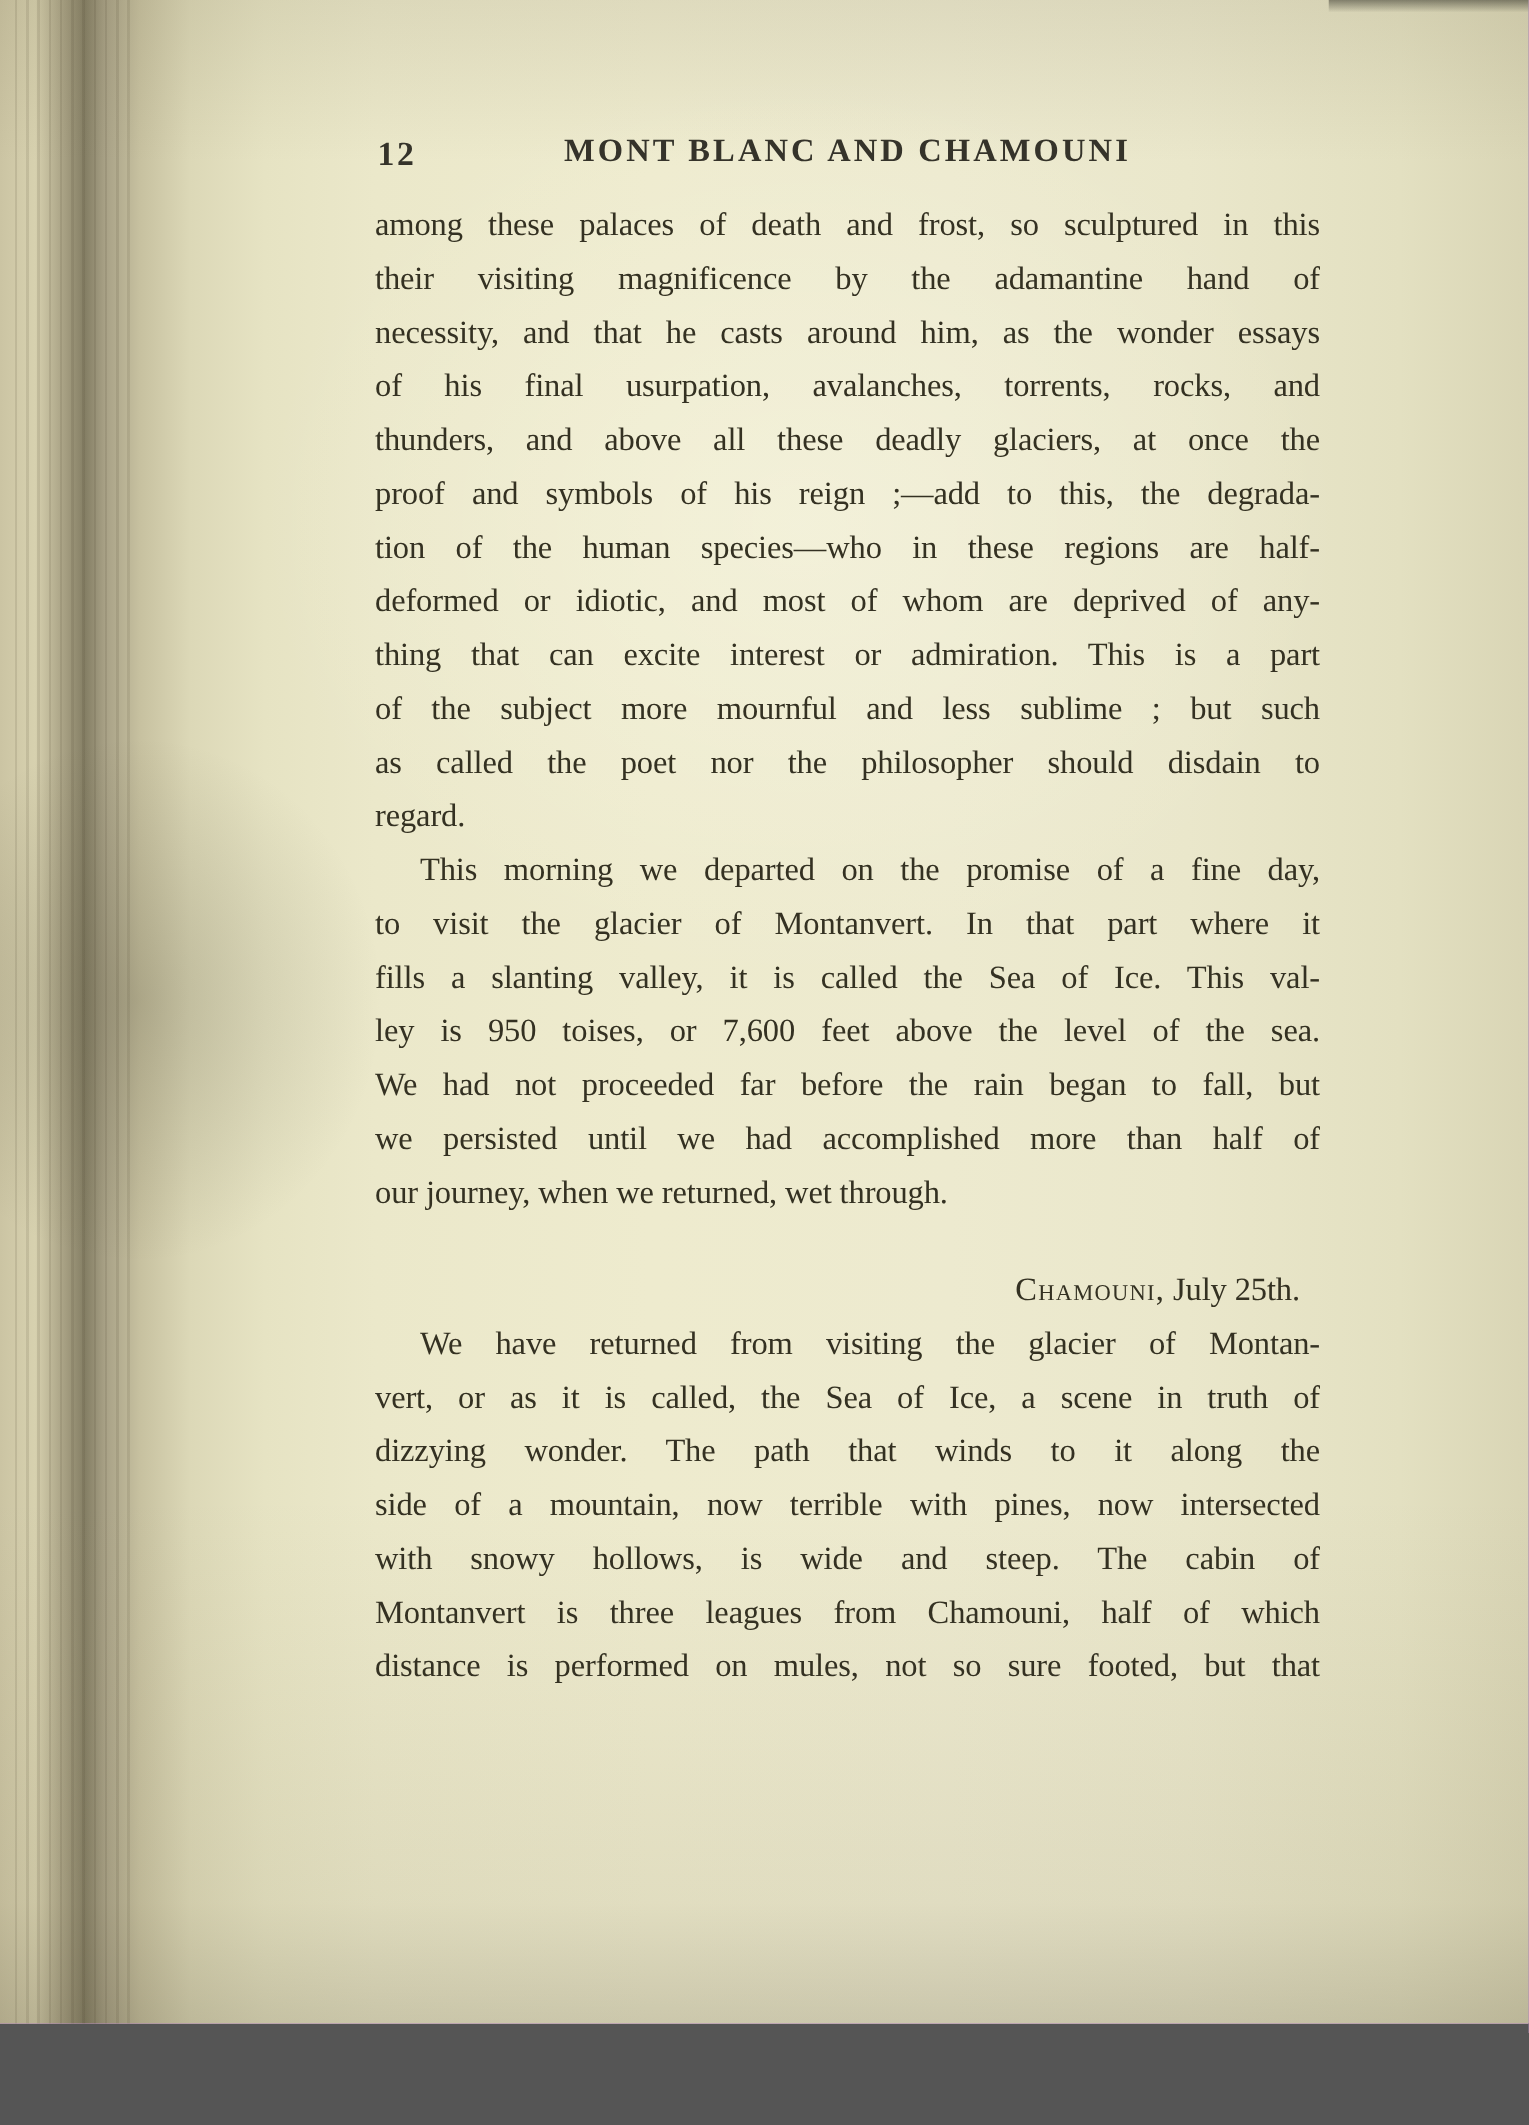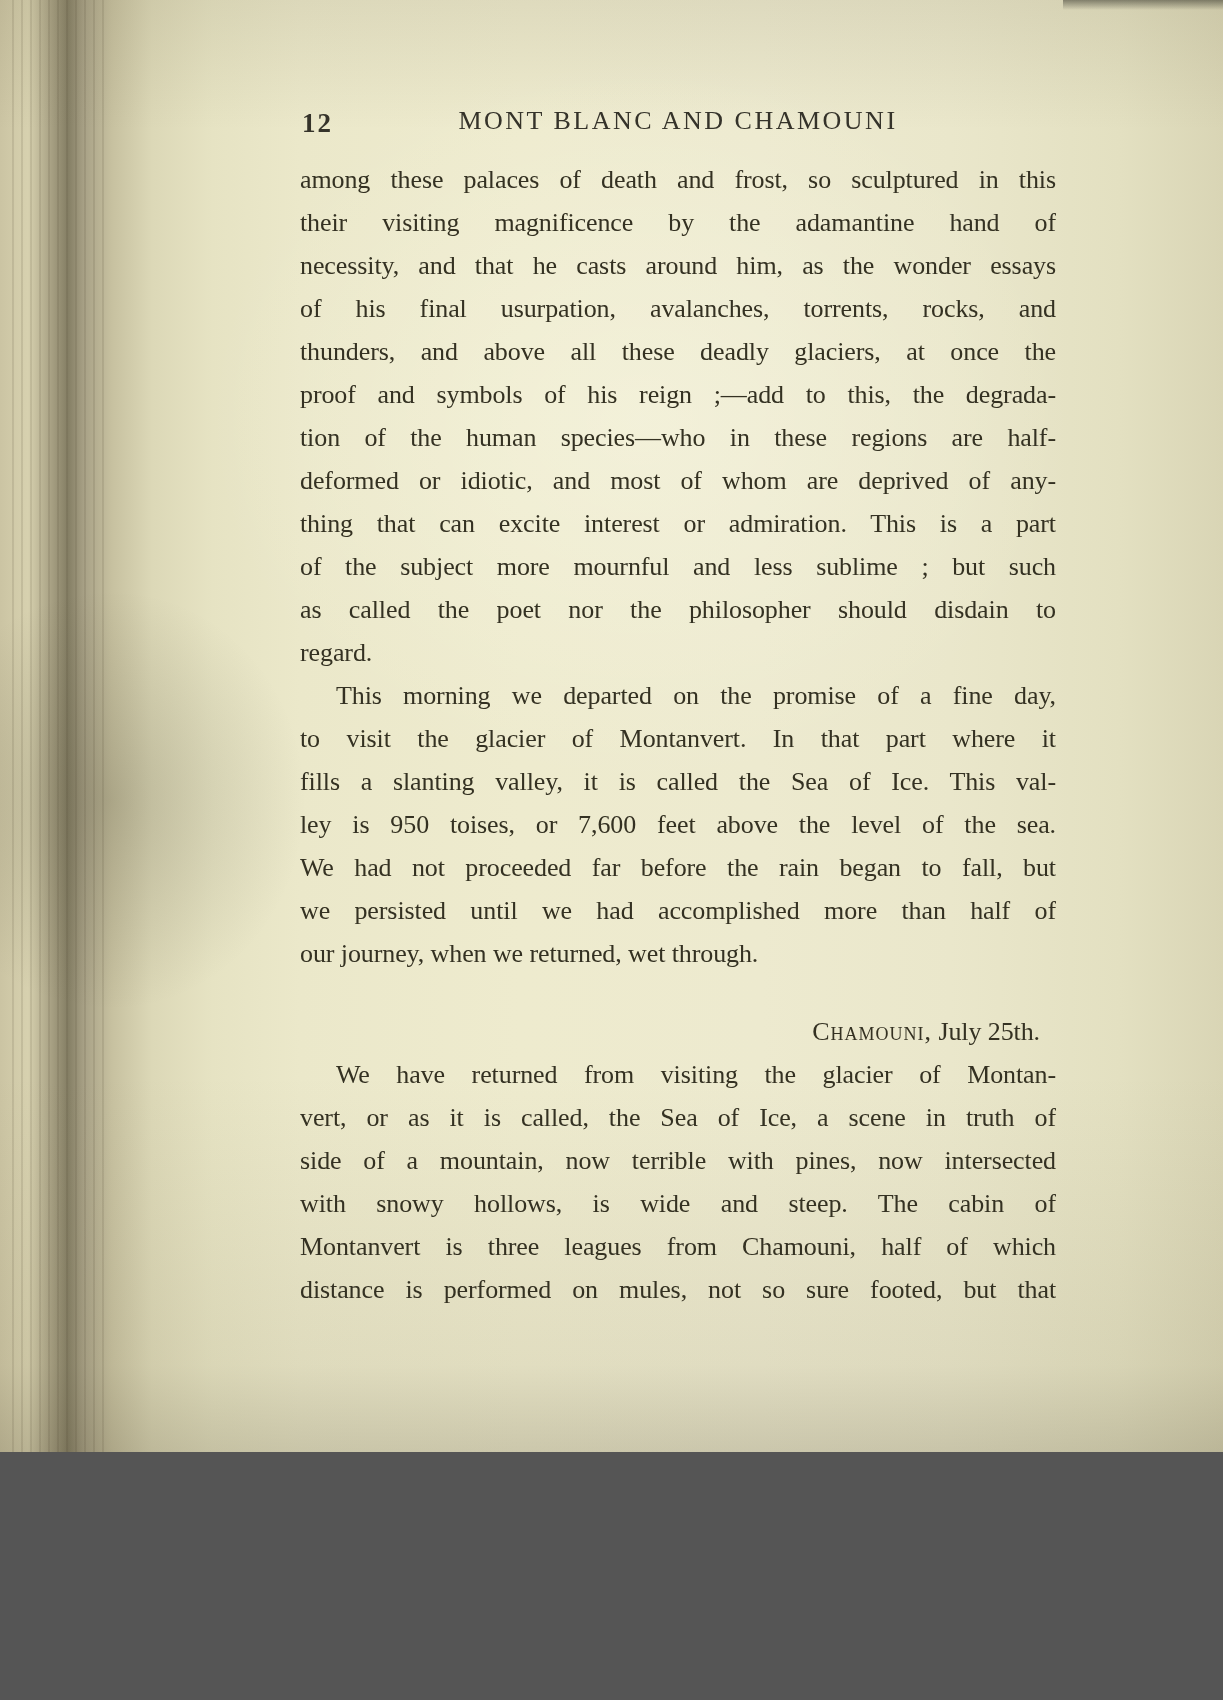--- a/index.html
+++ b/index.html
@@ -1,19 +1,19 @@
 <!DOCTYPE html>
 <html><head>
 <meta charset="utf-8">
 <style>
   html, body { margin: 0; padding: 0; background: #555; }
   .page {
     position: relative;
     width: 1223px;
-    height: 1452px;
+    height: 1619px;
     overflow: hidden;
     font-family: "Liberation Serif", serif;
     background-color: #f0abfc;
     margin: 0 auto;
   }
   
   .paper-base {
     position: absolute; inset: 0;
     background:
       radial-gradient(ellipse 620px 520px at 640px 420px, rgba(255,255,242,0.30), rgba(255,255,242,0) 70%),
@@ -46,21 +46,21 @@
   
   .header-row {
     position: absolute; top: 106px; left: 300px; width: 756px; height: 36px;
   }
   .pagenum {
     position: absolute; left: 2px; top: 2px;
     font-size: 27px; font-weight: bold; letter-spacing: 2px; color: #35332a;
   }
   .running-head {
     display: block; text-align: center;
-    font-size: 26px; font-weight: normal; letter-spacing: 2.5px; color: #35332a;
+    font-size: 26px; font-weight: bold; letter-spacing: 2.5px; color: #35332a;
   }
   .text-body {
     position: absolute; top: 158px; left: 300px; width: 756px;
     font-size: 26px; color: #343122; letter-spacing: -0.1px;
   }
   .line {
     height: 43px; line-height: 43px; overflow: hidden;
   }
   .justify {
     text-align: justify;
@@ -107,20 +107,21 @@
         <div class="line justify">fills a slanting valley, it is called the Sea of Ice.  This val-</div>
         <div class="line justify">ley is 950 toises, or 7,600 feet above the level of the sea.</div>
         <div class="line justify">We had not proceeded far before the rain began to fall, but</div>
         <div class="line justify">we persisted until we had accomplished more than half of</div>
         <div class="line">our journey, when we returned, wet through.</div>
       </div>
       <div class="dateline"><span class="smallcaps">Chamouni,</span><span> July 25th.</span></div>
       <div class="paragraph">
         <div class="line justify indent">We have returned from visiting the glacier of Montan-</div>
         <div class="line justify">vert, or as it is called, the Sea of Ice, a scene in truth of</div>
+        <div class="line justify">dizzying wonder.  The path that winds to it along the</div>
         <div class="line justify">side of a mountain, now terrible with pines, now intersected</div>
         <div class="line justify">with snowy hollows, is wide and steep.  The cabin of</div>
         <div class="line justify">Montanvert is three leagues from Chamouni, half of which</div>
         <div class="line justify">distance is performed on mules, not so sure footed, but that</div>
       </div>
     </div>
 
   <div class="bottom-bar"></div>
 </div>
 

